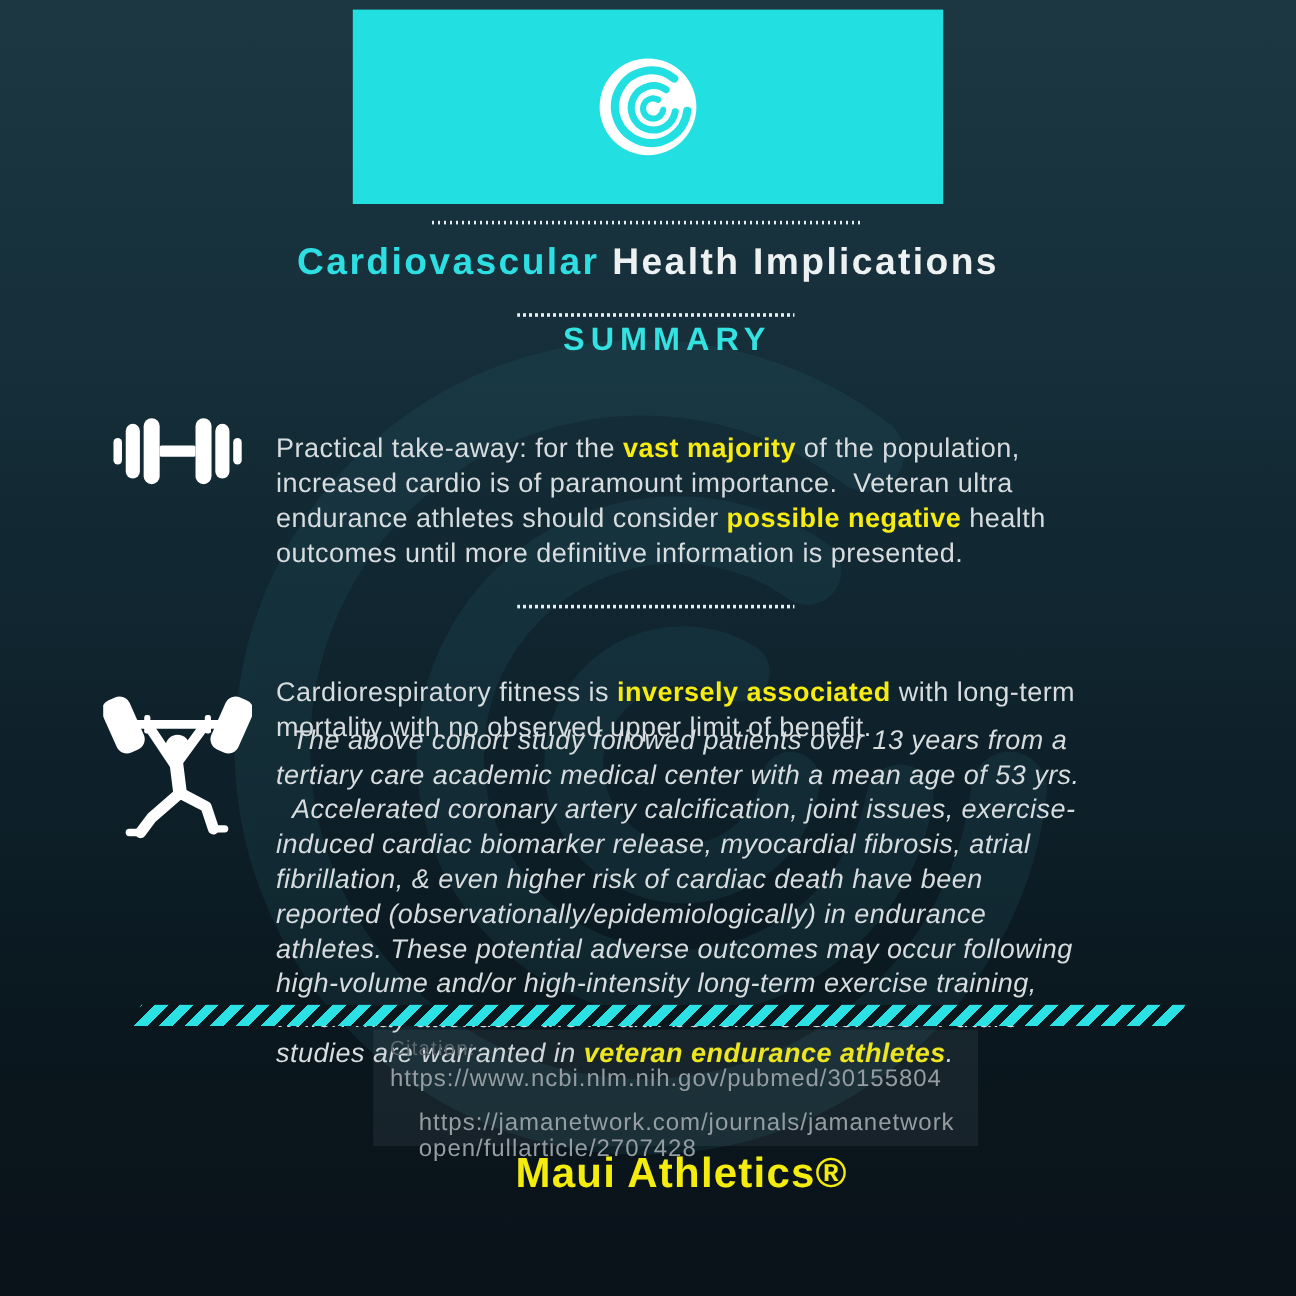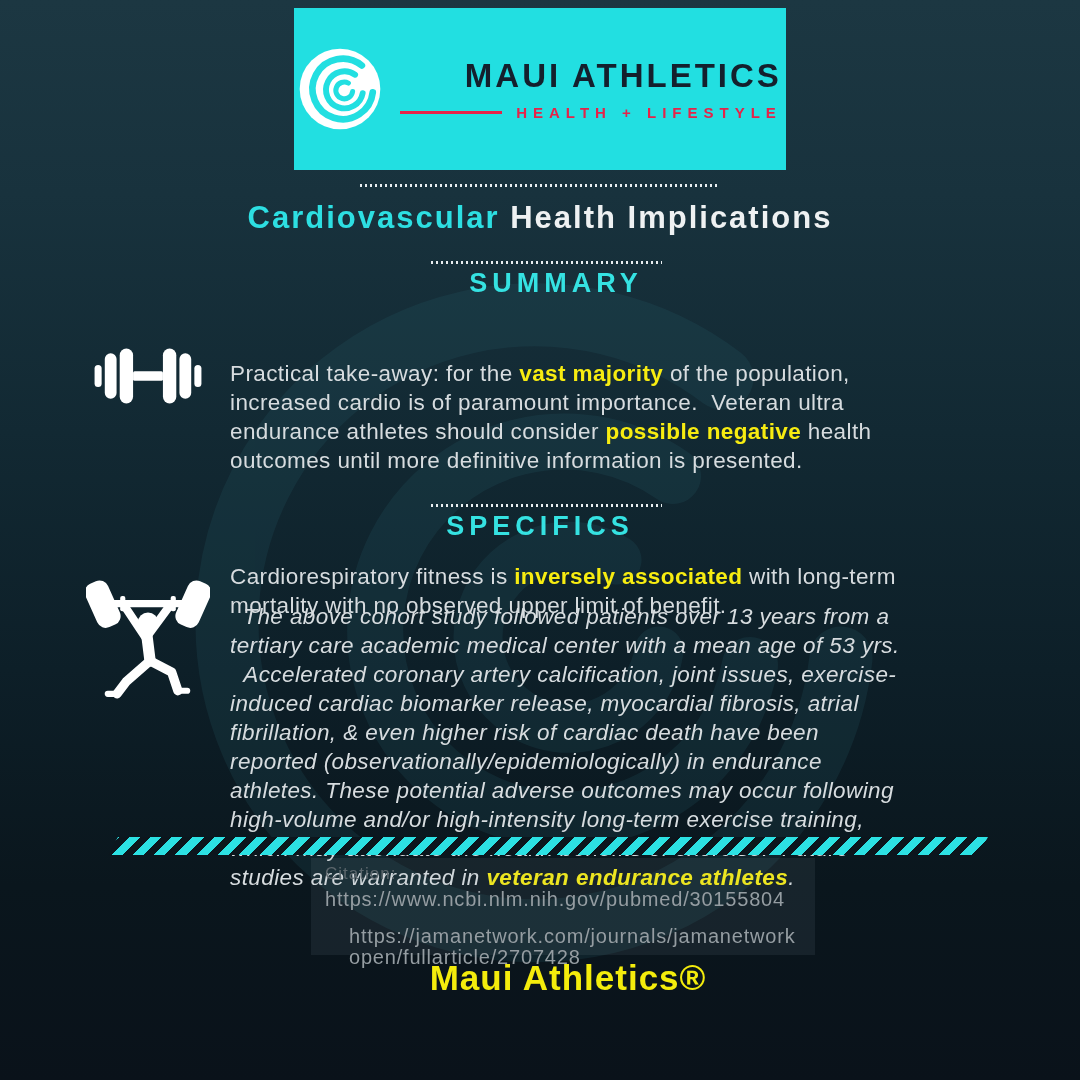--- a/index.html
+++ b/index.html
@@ -74,27 +74,20 @@
 
   <div class="banner">
     <svg class="banner-logo" width="84" height="84" viewBox="0 0 100 100">
       <circle cx="50" cy="50" r="48" fill="#ffffff"></circle>
       <g fill="none" stroke="#22dfe1" stroke-linecap="round">
         <path d="M 76 22 A 36 36 0 1 0 89 54" stroke-width="8"></path>
         <path d="M 68 33 A 22 22 0 1 0 77 55" stroke-width="7"></path>
         <path d="M 60 43 A 10 10 0 1 0 65 53" stroke-width="6"></path>
       </g>
     </svg>
-    <div class="brand-block">
-      <div class="brand-name">MAUI ATHLETICS</div>
-      <div class="tagline-row">
-        <div class="tagline-line"></div>
-        <div class="tagline">HEALTH + LIFESTYLE</div>
-      </div>
-    </div>
   </div>
 
   <div class="dots dots1"></div>
 
   <div class="title"><span class="accent">Cardiovascular</span><span> Health Implications</span></div>
 
   <div class="dots dots2"></div>
 
   <div class="sec-heading h-summary">SUMMARY</div>
 
@@ -114,21 +107,20 @@
     <div class="para"><span>Practical take-away: for the </span><span class="hl">vast majority</span><span> of the population,
 increased cardio is of paramount importance.  Veteran ultra
 endurance athletes should consider </span><span class="hl">possible negative</span><span> health
 outcomes until more definitive information is presented.</span></div>
     <div class="para"><span>Cardiorespiratory fitness is </span><span class="hl">inversely associated</span><span> with long-term
 mortality with no observed upper limit of benefit.</span></div>
   </div>
 
   <div class="dots dots3"></div>
 
-  <div class="sec-heading h-specifics">SPECIFICS</div>
 
   <svg class="icon-left icon-lifter" width="124" height="134" viewBox="0 0 120 130">
     <g fill="#ffffff">
       <rect x="4" y="14" width="24" height="46" rx="9" transform="rotate(-24 16 37)"></rect>
       <rect x="92" y="14" width="24" height="46" rx="9" transform="rotate(24 104 37)"></rect>
       <rect x="24" y="33" width="72" height="7" rx="2"></rect>
       <rect x="33" y="29" width="5" height="15" rx="2"></rect>
       <rect x="82" y="29" width="5" height="15" rx="2"></rect>
       <circle cx="60" cy="55" r="10"></circle>
     </g>

